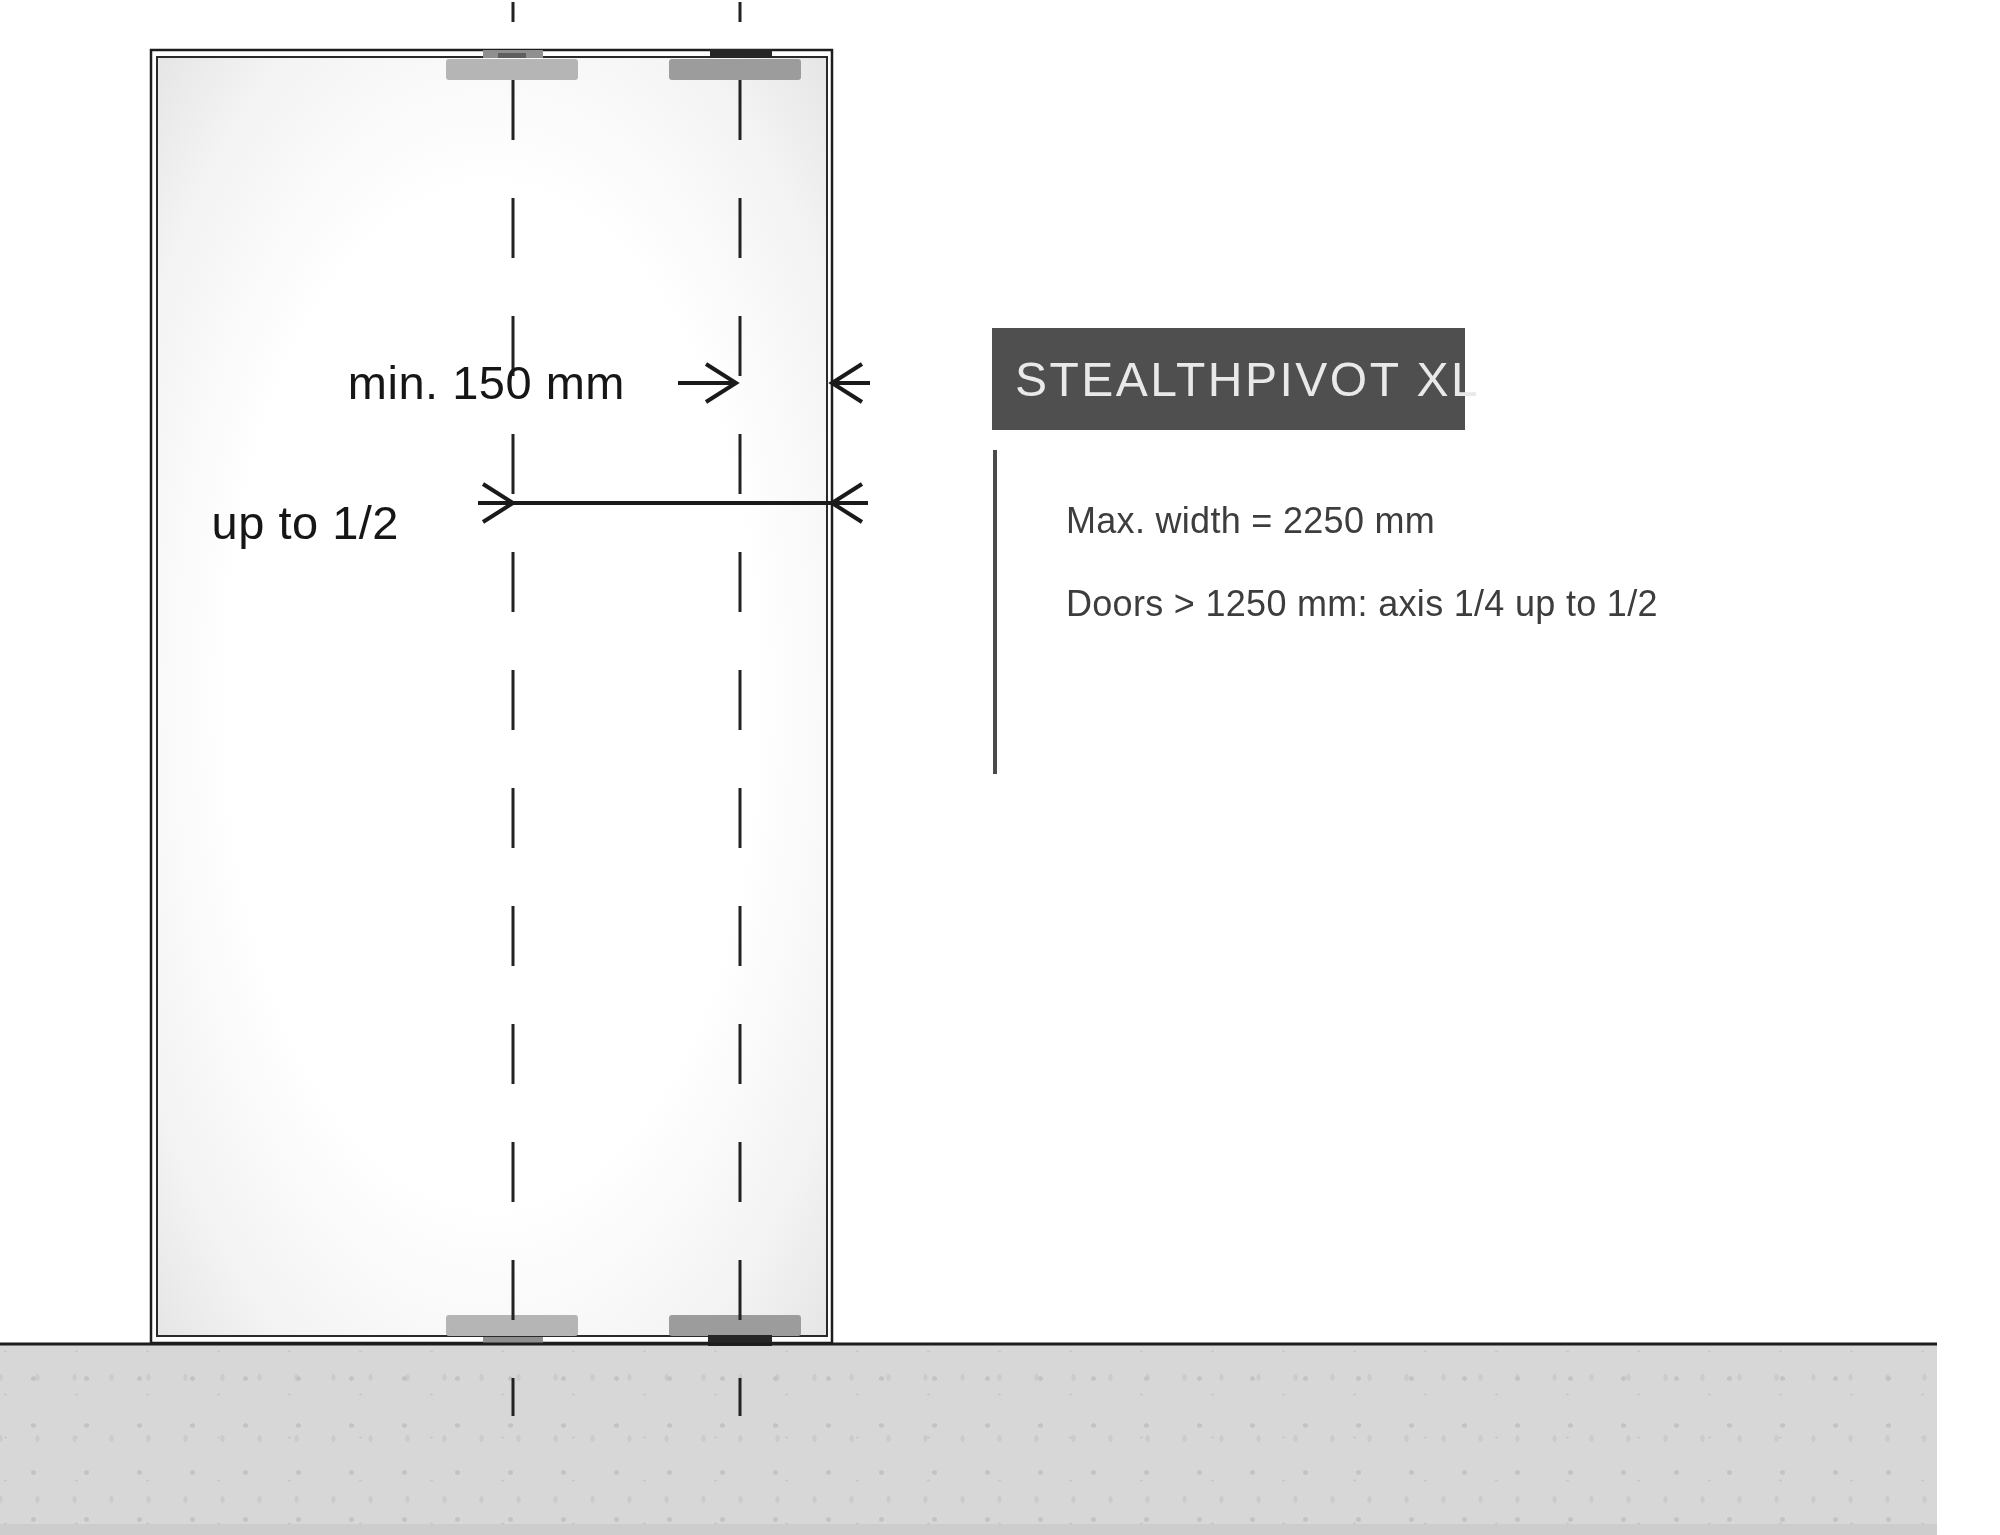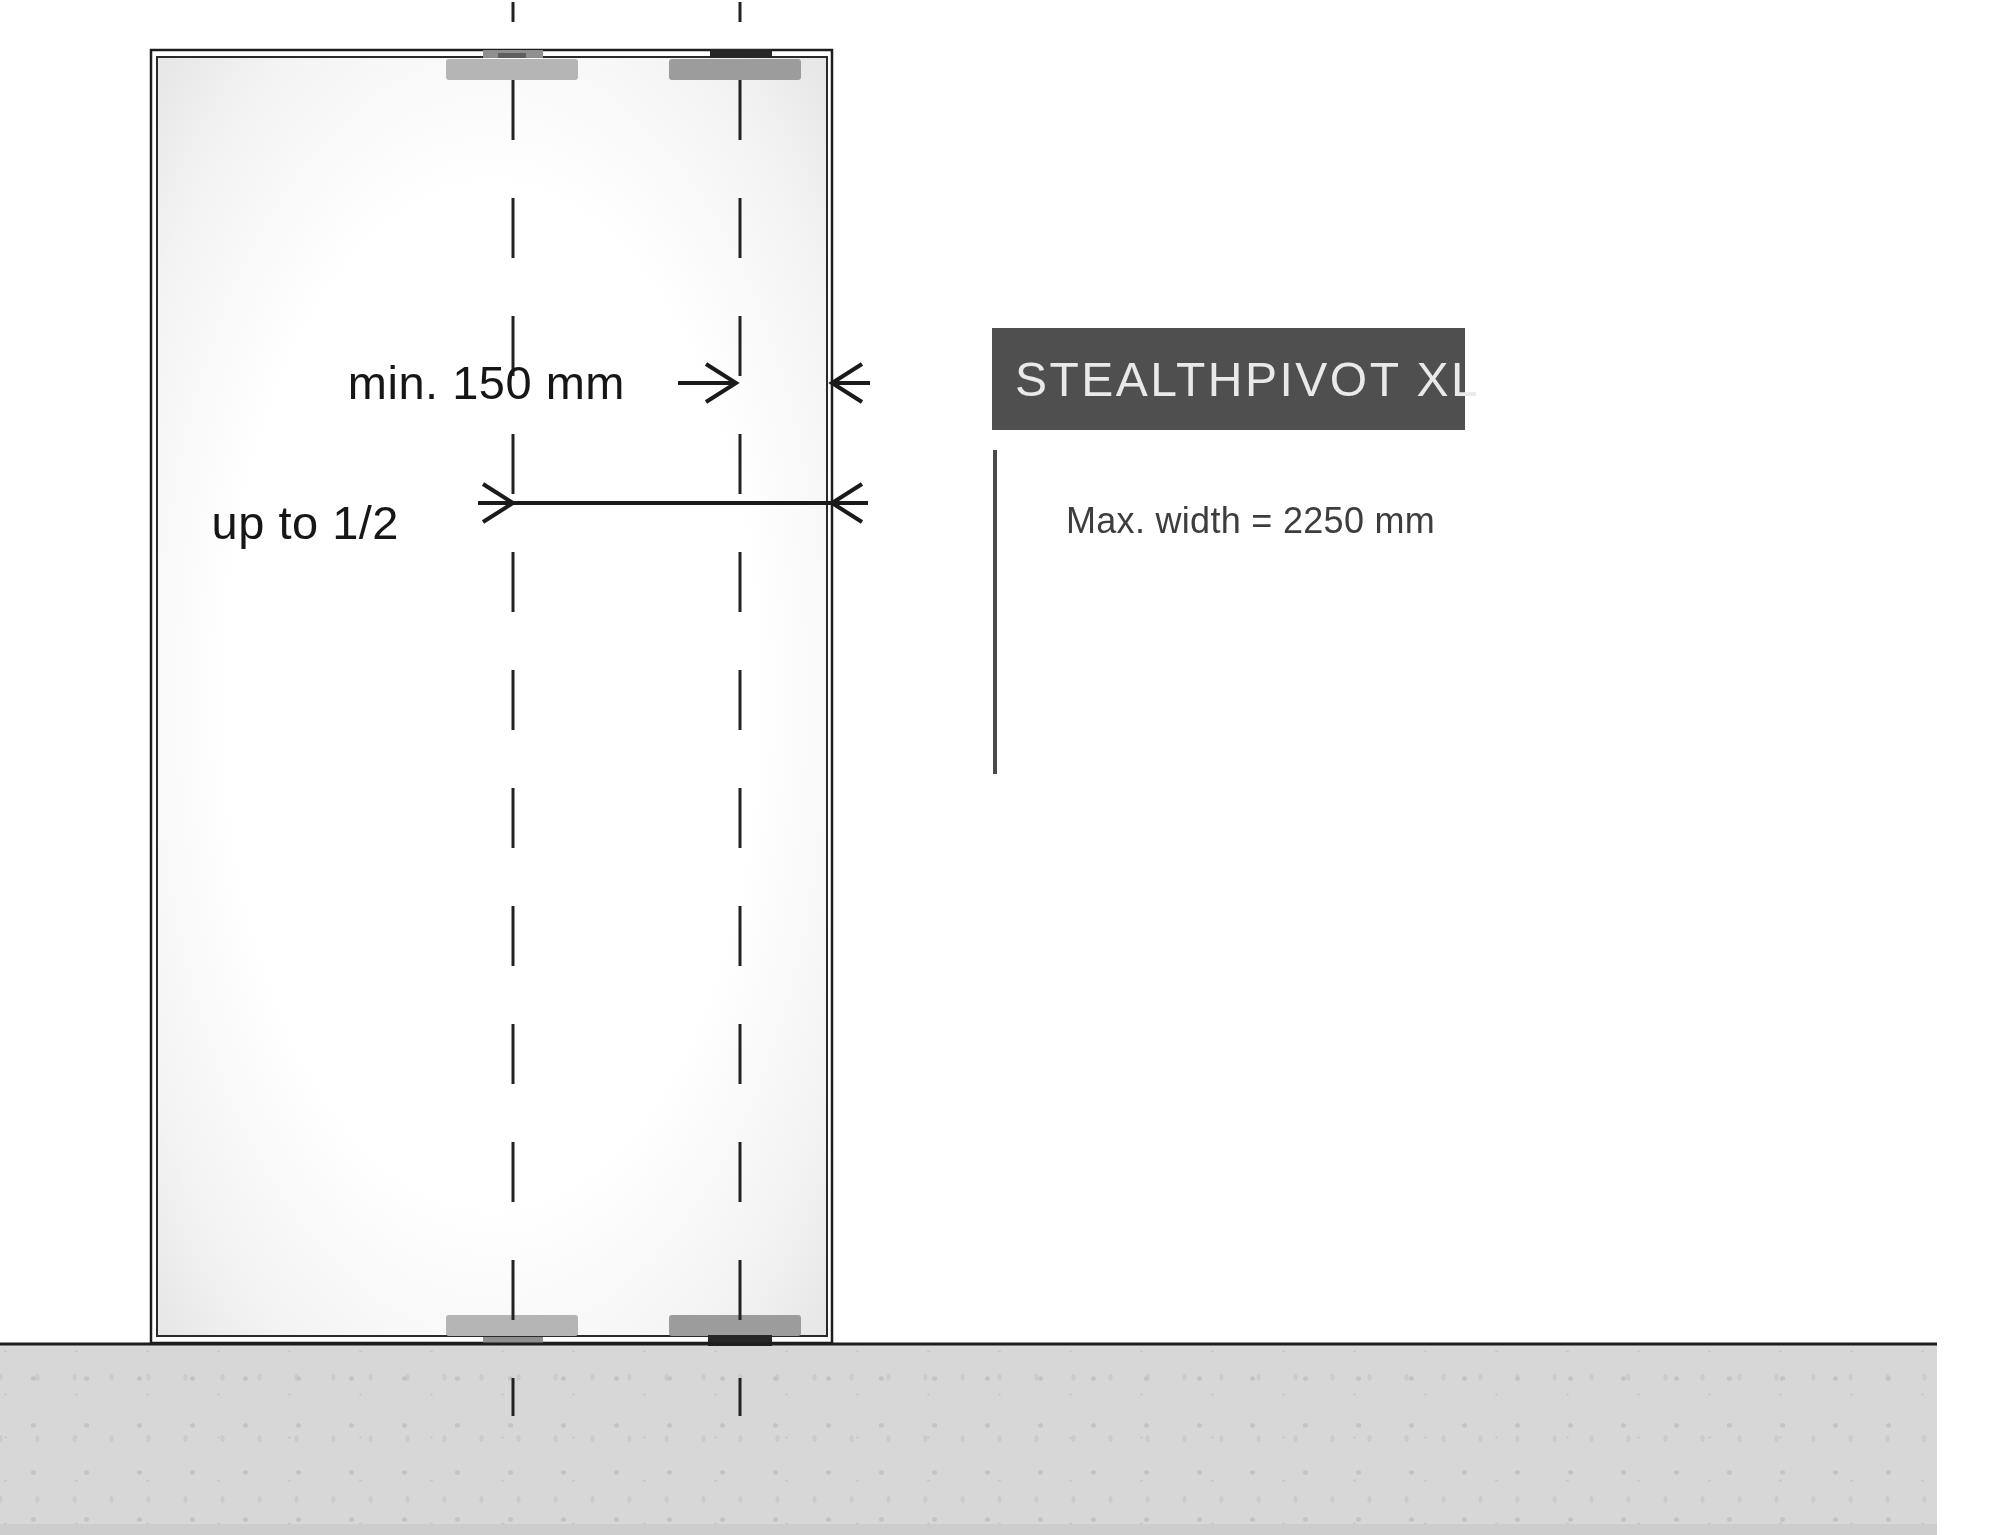--- a/index.html
+++ b/index.html
@@ -156,15 +156,16 @@
 
   <div class="dim-label min150">min. 150 mm</div>
   <div class="dim-label uphalf">up to 1/2</div>
 
   <div class="title-box">
     <span class="title-text">STEALTHPIVOT XL</span>
   </div>
   <div class="spec-rule"></div>
   <div class="spec-list">
     <div>Max. width = 2250 mm</div>
+    <div>Doors &gt; 1250 mm: axis 1/4 up to 1/2</div>
   </div>
 
 </div>
 
 </body></html>

